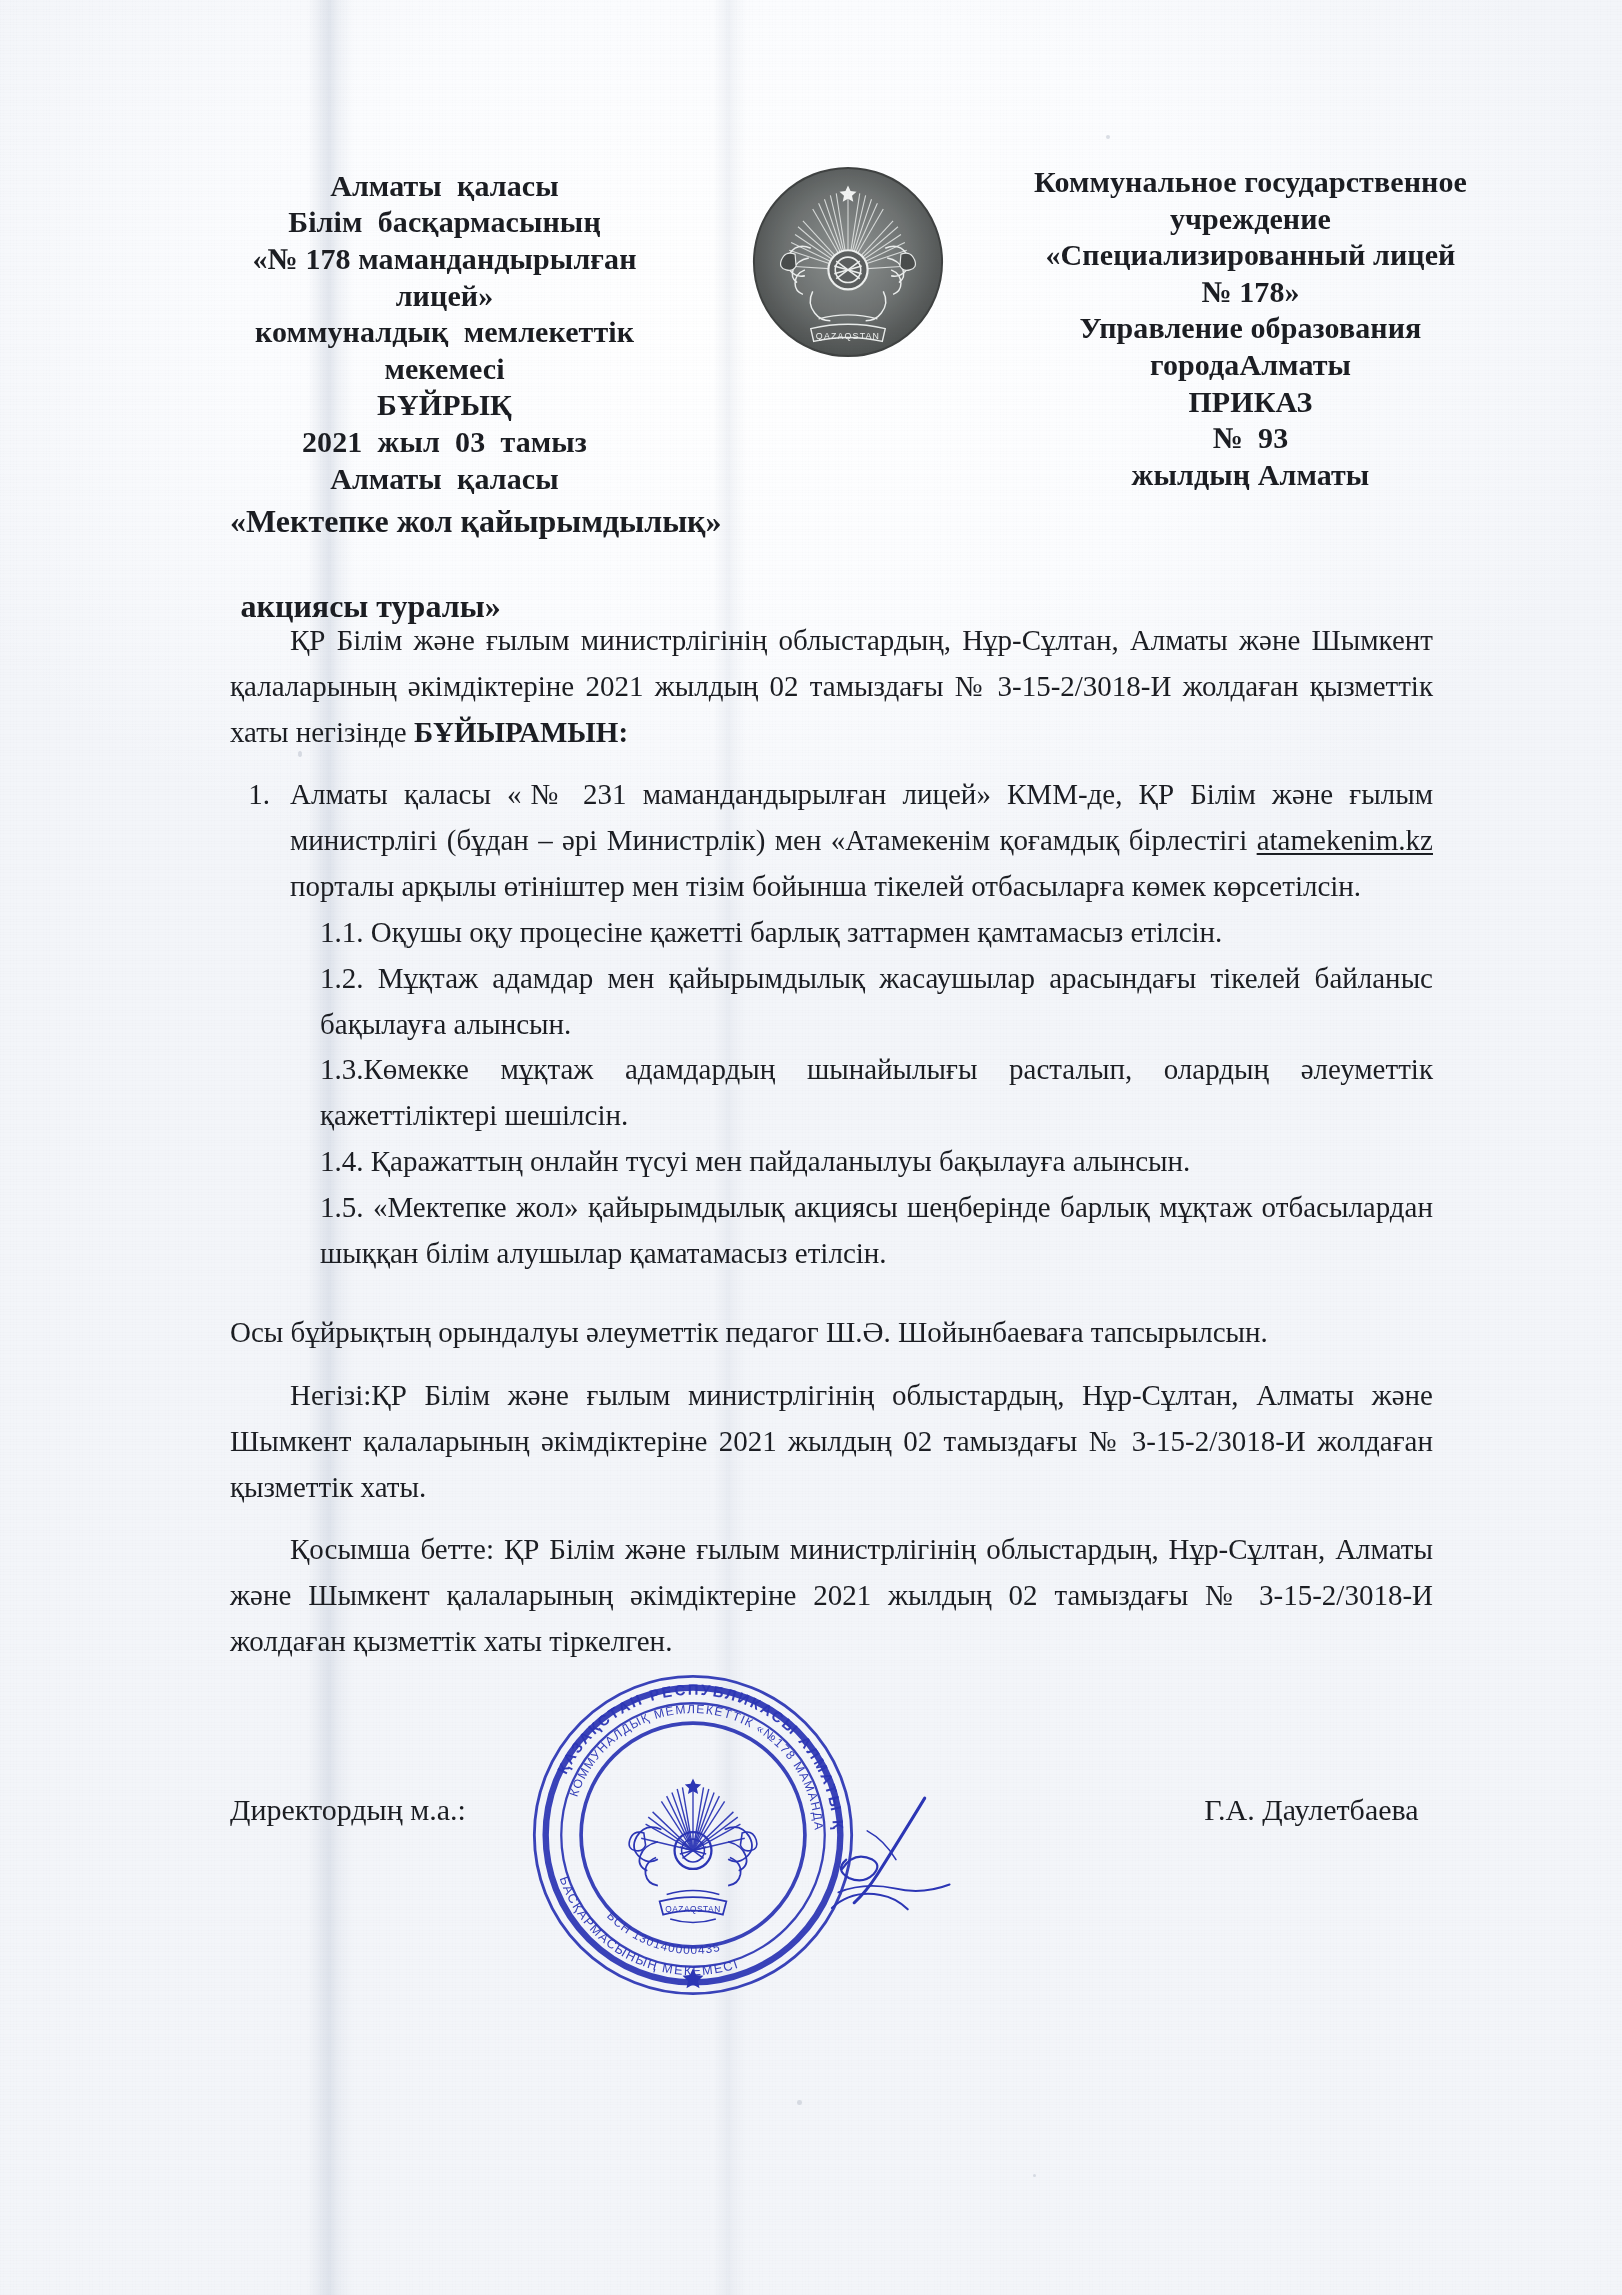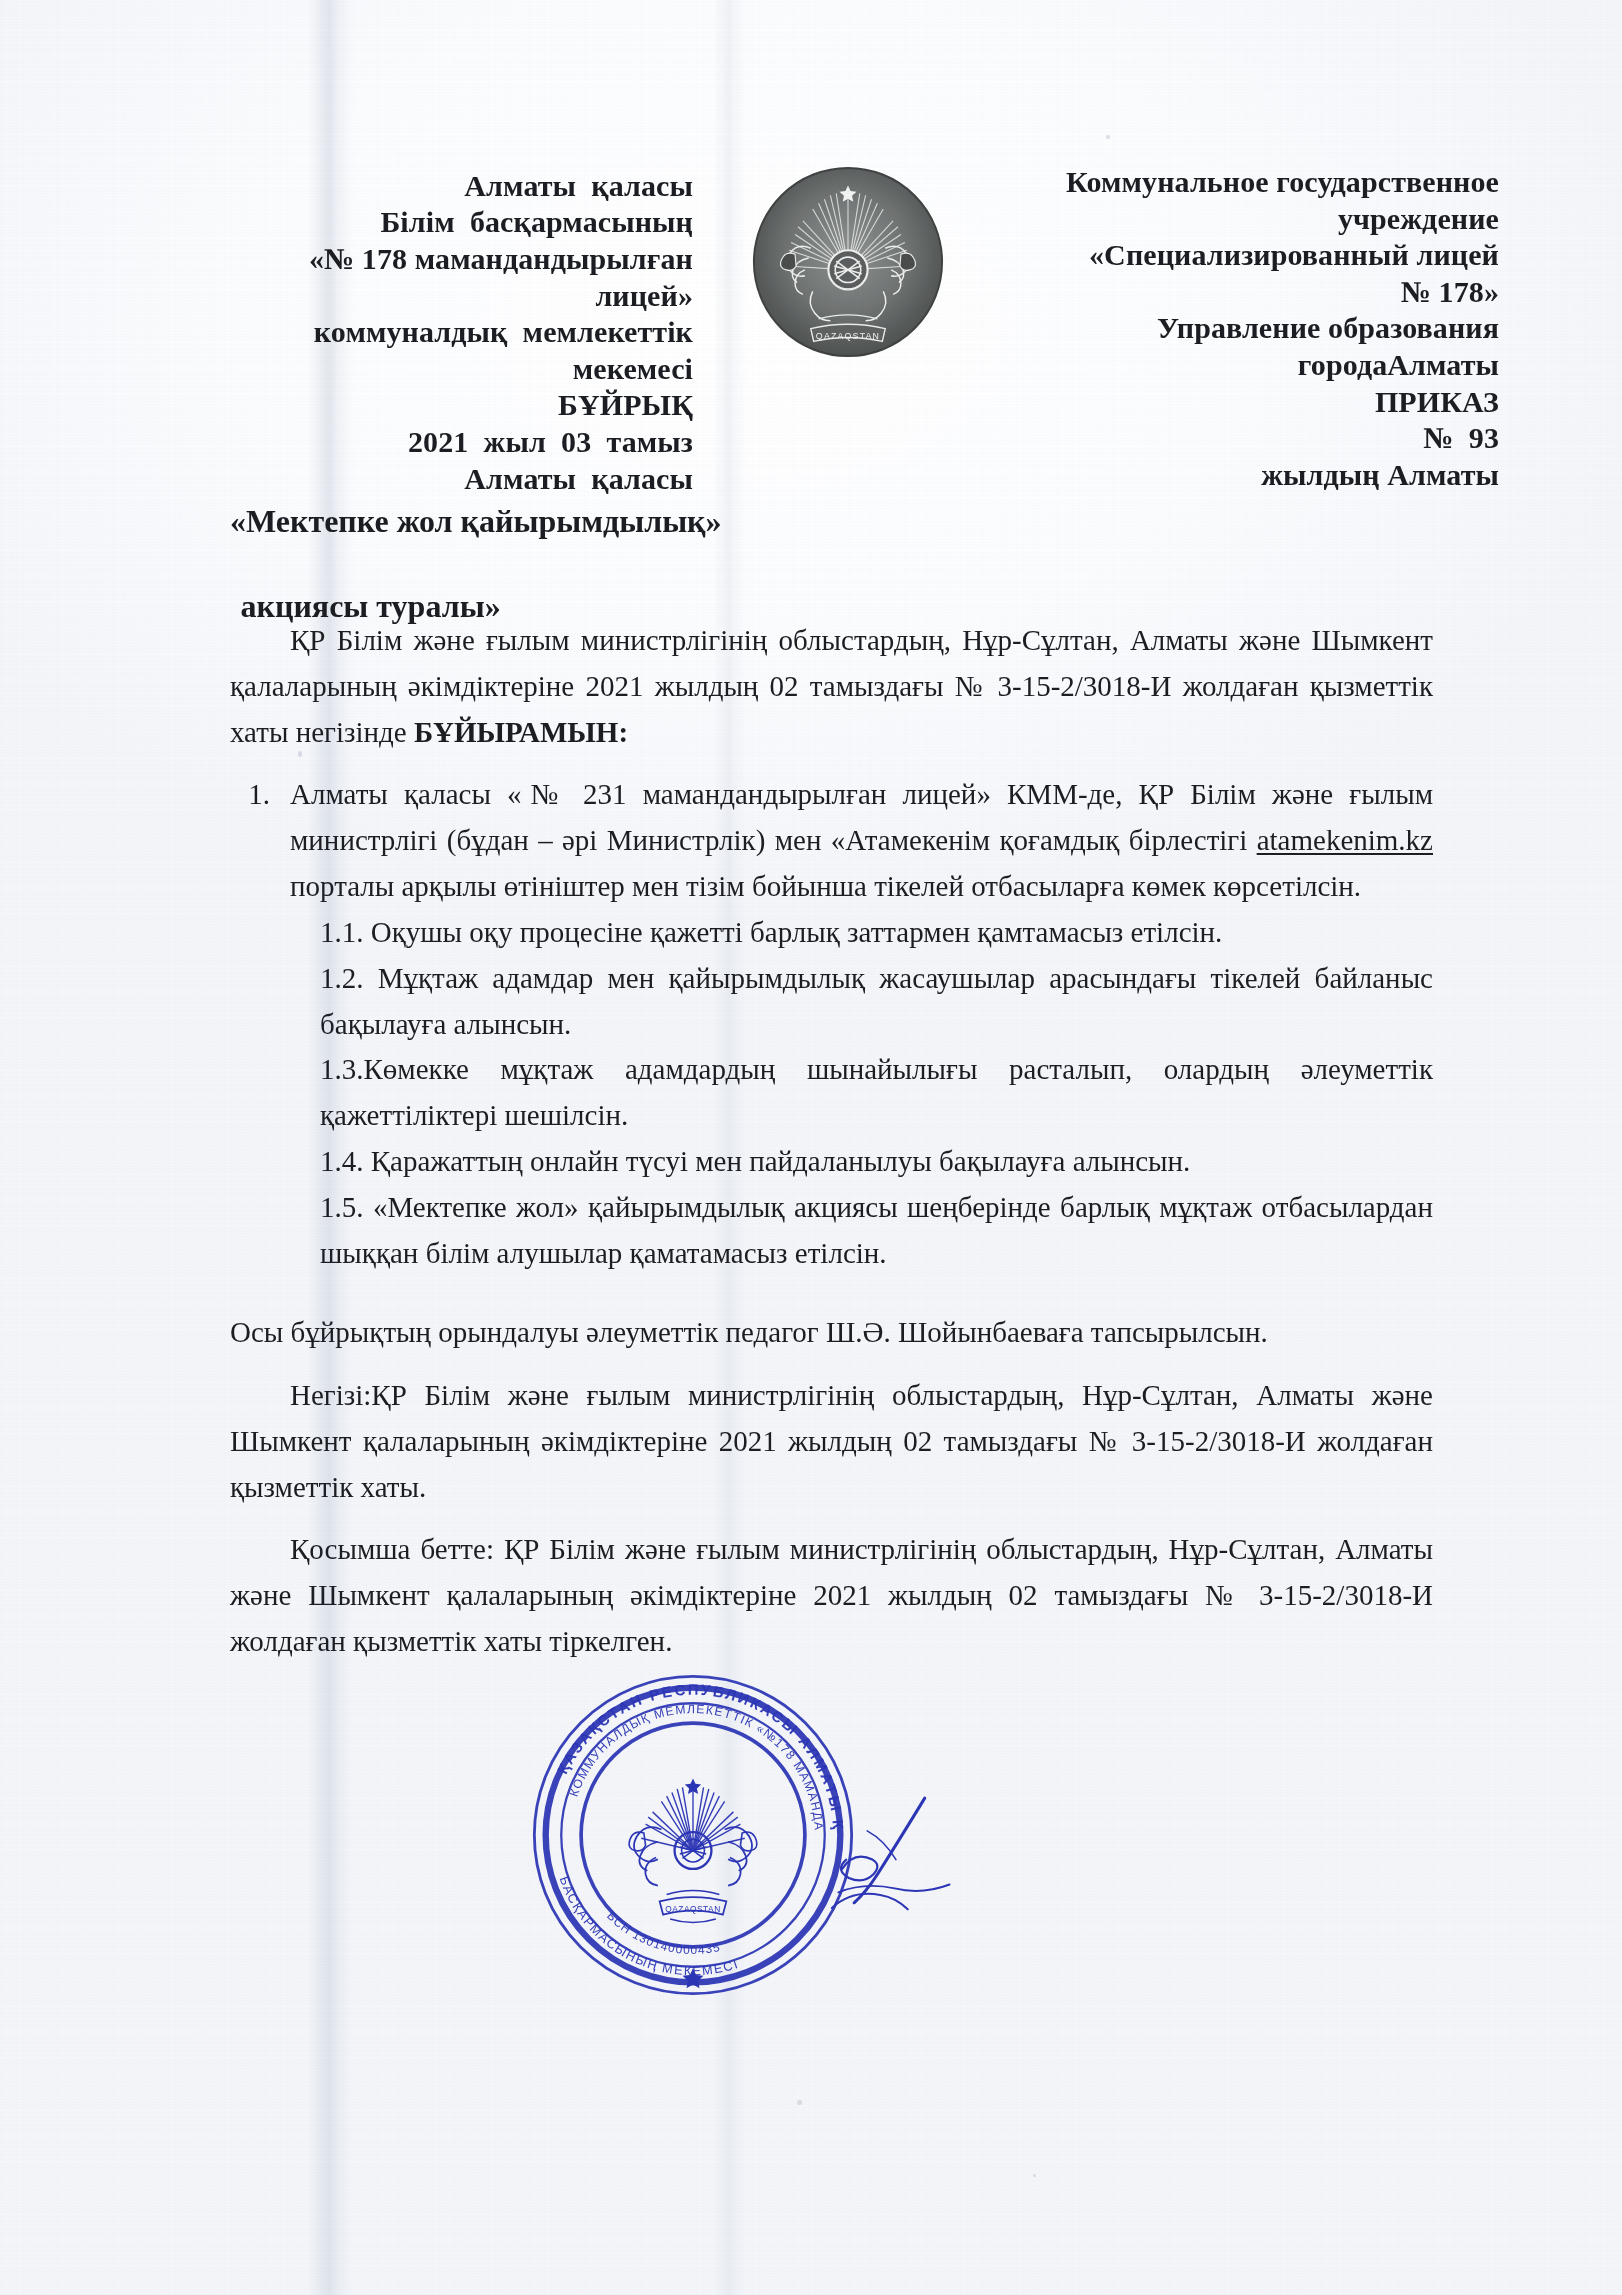--- a/index.html
+++ b/index.html
@@ -58,21 +58,21 @@
   .hdr-col {
     width: 497px;
     text-align: center;
     font-weight: 700;
     font-size: 30px;
     line-height: 1.22;
     letter-spacing: 0.1px;
   }
   .hdr-col.kk { padding-top: 3.9px; }
   .hdr-col.ru { padding-top: 0px; }
-  .hdr-line { display: block; white-space: pre; text-align: right; }
+  .hdr-line { display: block; white-space: pre; }
   .emblem-wrap {
     width: 249px;
     display: flex;
     justify-content: center;
     padding-top: 0px;
   }
   .emblem {
     width: 196px;
     height: 196px;
     position: relative;
@@ -410,20 +410,24 @@
       <g fill="none" stroke="#2b35b5" stroke-linecap="round">
         <path d="M112 226 q18 -28 46 -14 q14 8 2 22 q-16 16 -38 6 q-22 -12 -4 -28" stroke-width="3.4"></path>
         <path d="M238 118 q-34 56 -72 116 q-18 28 -36 44" stroke-width="4.6"></path>
         <path d="M106 262 q40 -16 86 -6 q42 10 84 -6" stroke-width="3"></path>
         <path d="M96 286 q30 -28 74 -20 q24 4 42 22" stroke-width="3.2"></path>
         <path d="M150 168 q26 14 44 44" stroke-width="2.4"></path>
       </g>
     </svg>
   </div>
 
+  <div class="sigrow">
+    <div class="sig-left">Директордың м.а.:</div>
+    <div class="sig-right">Г.А. Даулетбаева</div>
+  </div>
 
   <div class="speck" style="left:797px;top:2100px;width:4.6px;height:4.6px;"></div>
   <div class="speck" style="left:1033px;top:2174px;width:3.3px;height:3.3px;"></div>
   <div class="speck" style="left:298px;top:751px;width:3.9px;height:5.9px;"></div>
   <div class="speck" style="left:1106px;top:135px;width:3.9px;height:3.9px;"></div>
 
   <div class="grain"></div>
 </div>
 
 

